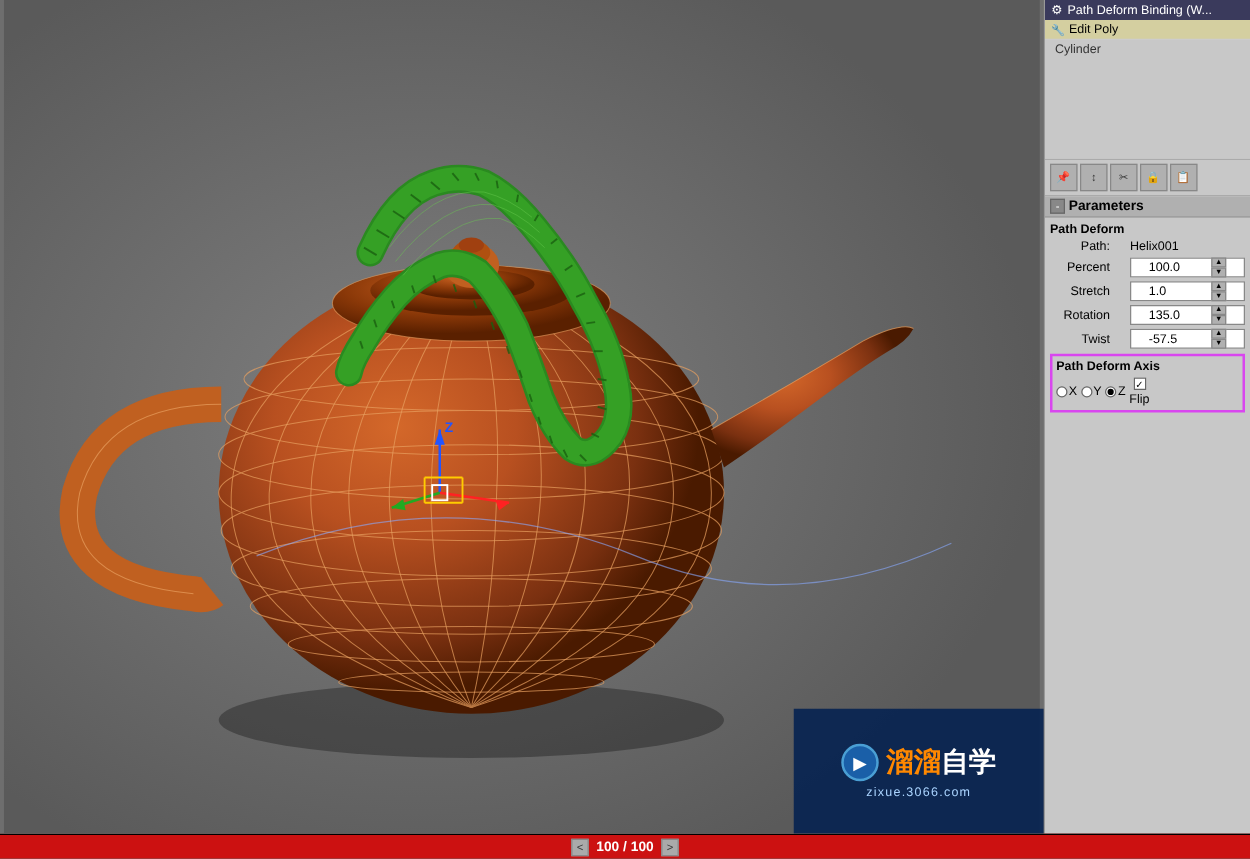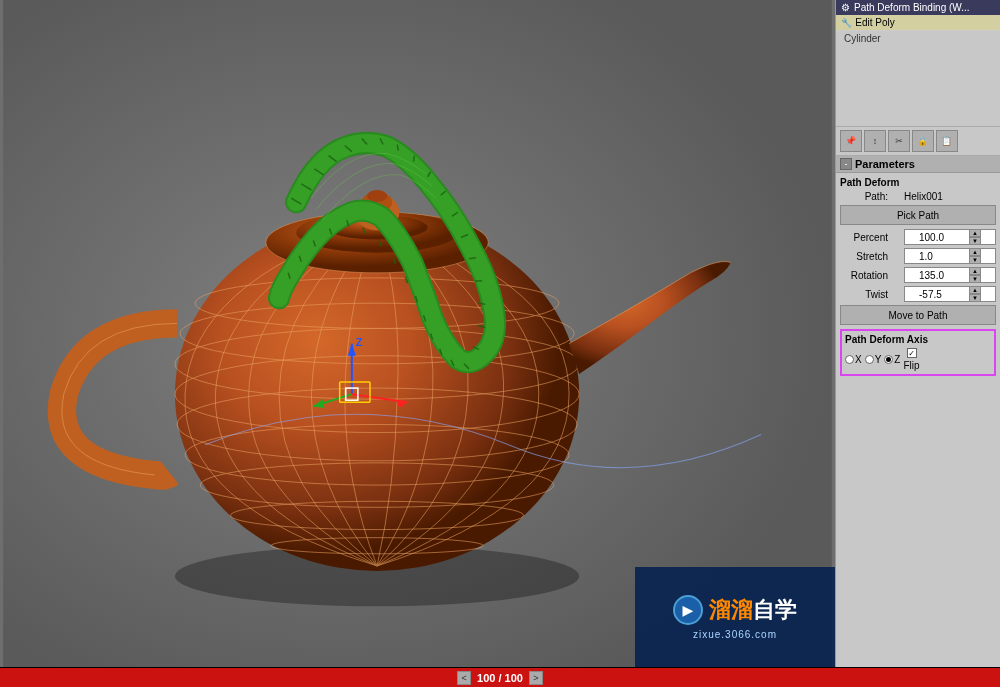--- a/index.html
+++ b/index.html
@@ -568,23 +568,20 @@
 
         <div class="params-body">
 
           <div class="param-group-label">Path Deform</div>
 
           <div class="param-row">
             <span class="param-label">Path:</span>
             <span style="font-size:10px; color:#000;">Helix001</span>
           </div>
 
-          <div class="pick-path-btn">
-            <span>Pick Path</span>
-          </div>
 
           <div class="param-row">
             <span class="param-label">Percent</span>
             <div class="param-input">
               <span class="param-input-text">100.0</span>
               <div class="spinner-btns">
                 <div class="spinner-btn">▲</div>
                 <div class="spinner-btn">▼</div>
               </div>
             </div>
@@ -616,23 +613,20 @@
             <span class="param-label">Twist</span>
             <div class="param-input">
               <span class="param-input-text">-57.5</span>
               <div class="spinner-btns">
                 <div class="spinner-btn">▲</div>
                 <div class="spinner-btn">▼</div>
               </div>
             </div>
           </div>
 
-          <div class="move-to-path-btn">
-            <span>Move to Path</span>
-          </div>
 
           <div class="axis-group">
             <div class="axis-group-label">Path Deform Axis</div>
             <div class="axis-row">
               <div class="radio-item">
                 <div class="radio-circle"></div>
                 <span>X</span>
               </div>
               <div class="radio-item">
                 <div class="radio-circle"></div>

